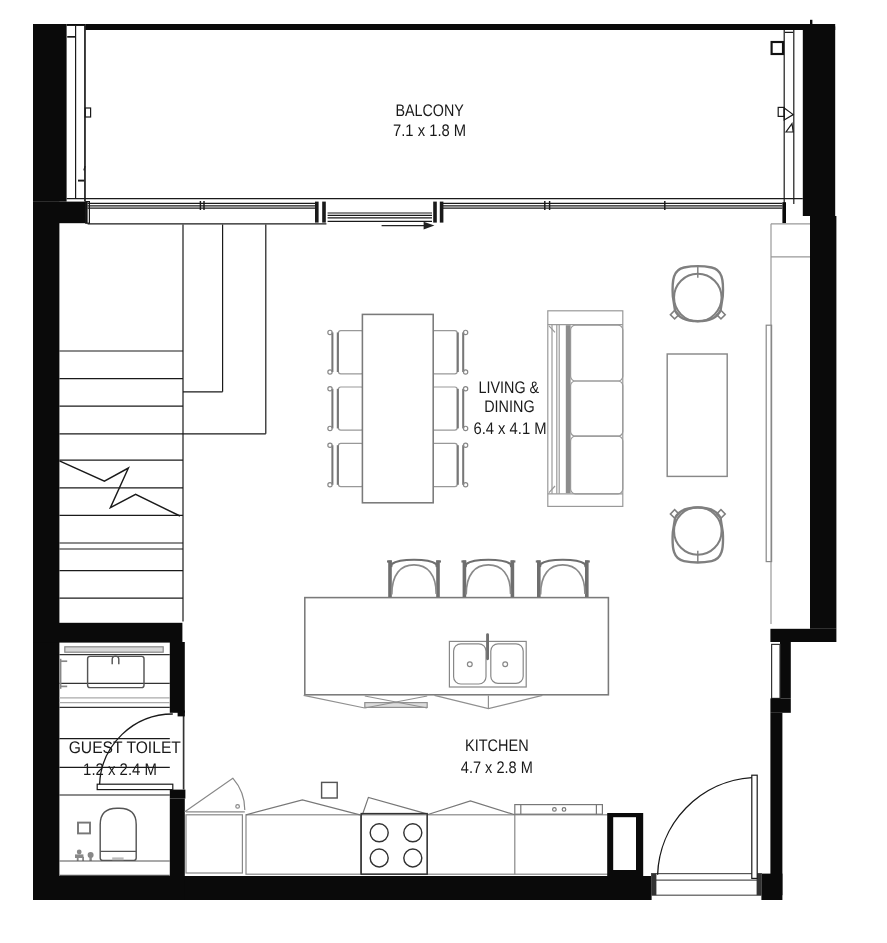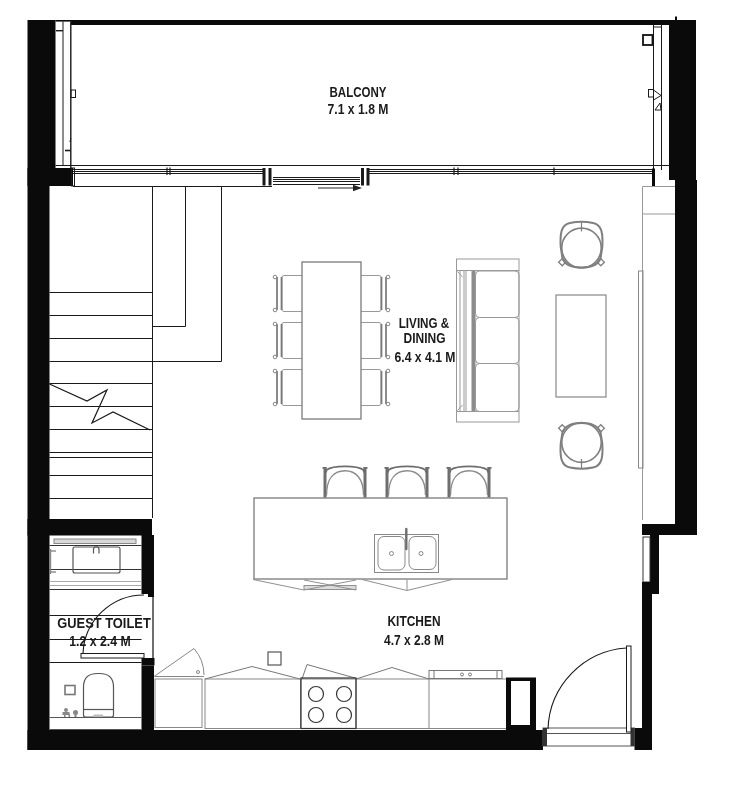--- a/index.html
+++ b/index.html
@@ -1,16 +1,16 @@
 <!DOCTYPE html>
 <html><head>
 <meta charset="utf-8">
 <style>
   html,body{margin:0;padding:0;background:#ffffff;}
-  #plan{width:739px;height:786px;position:relative;font-family:"Liberation Sans",sans-serif;font-weight:bold;}
+  #plan{width:739px;height:786px;position:relative;font-family:"Liberation Sans",sans-serif;}
   svg{display:block;}
   text{font-family:"Liberation Sans",sans-serif;fill:#1a1a1a;}
 </style>
 </head>
 <body>
 <div id="plan">
 <svg width="739" height="786" viewBox="0 0 739 786">
 <rect x="0" y="0" width="739" height="786" fill="#ffffff"></rect>
 
 <g>

